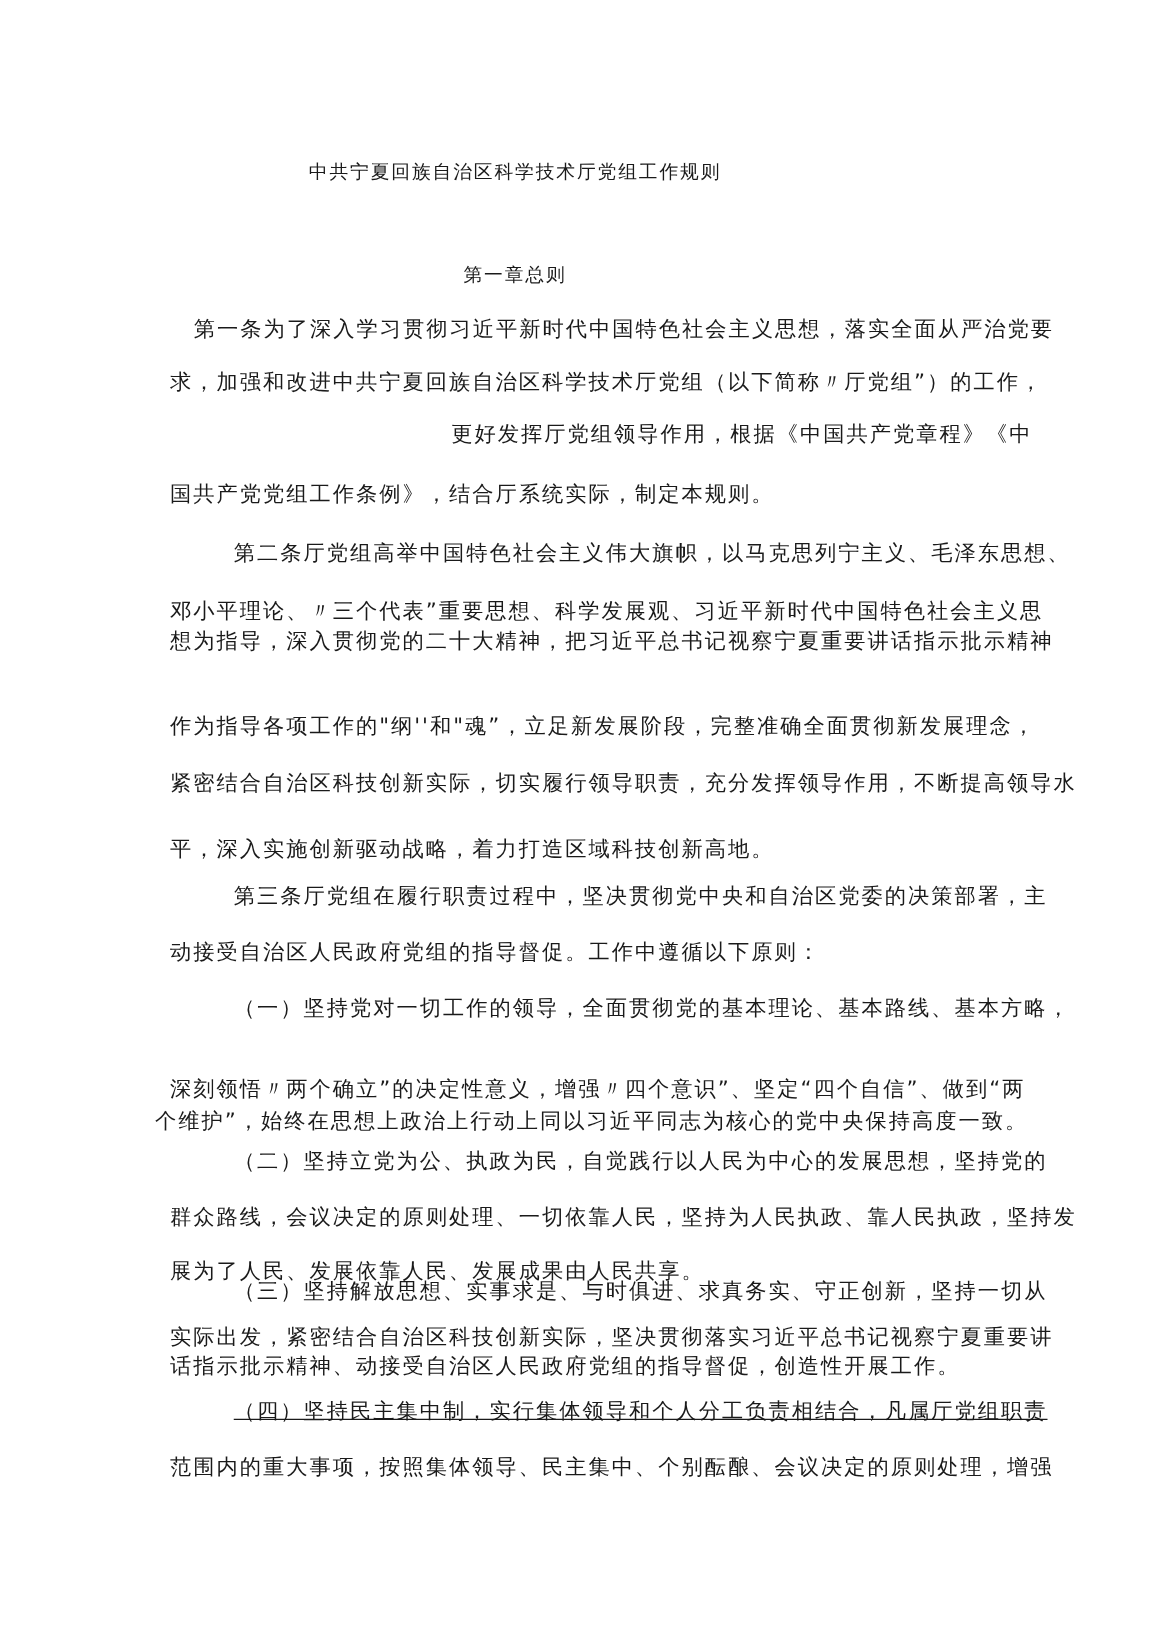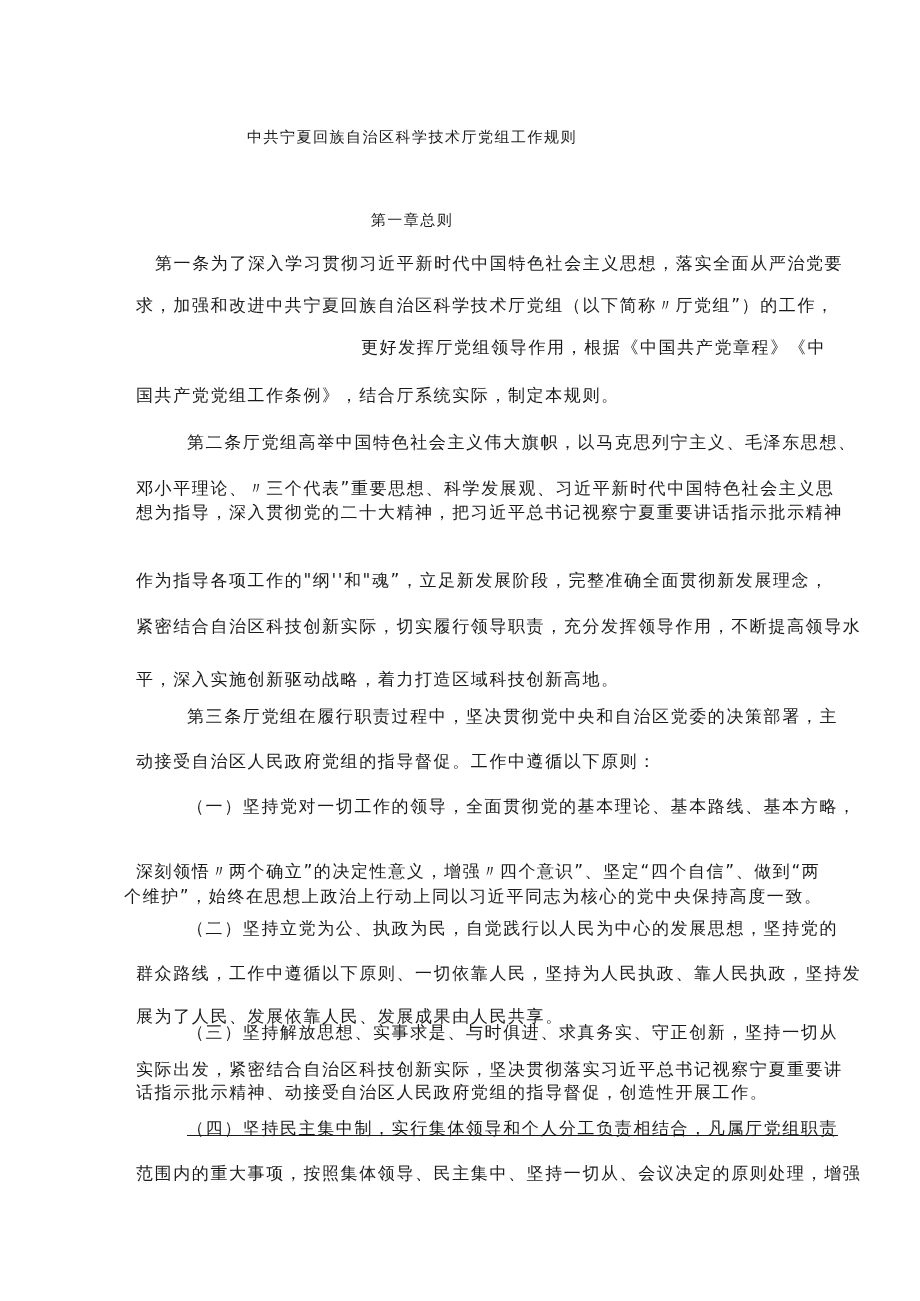--- a/index.html
+++ b/index.html
@@ -24,21 +24,21 @@
       <div class="line" style="left: 136px; top: 501px;">想为指导，深入贯彻党的二十大精神，把习近平总书记视察宁夏重要讲话指示批示精神</div>
       <div class="line" style="left: 136px; top: 569px;">作为指导各项工作的"纲''和"魂”，立足新发展阶段，完整准确全面贯彻新发展理念，</div>
       <div class="line" style="left: 136px; top: 615px;">紧密结合自治区科技创新实际，切实履行领导职责，充分发挥领导作用，不断提高领导水</div>
       <div class="line" style="left: 136px; top: 628px; margin-top: 40px;">平，深入实施创新驱动战略，着力打造区域科技创新高地。</div>
       <div class="line" style="left: 187px; top: 705px;">第三条厅党组在履行职责过程中，坚决贯彻党中央和自治区党委的决策部署，主</div>
       <div class="line" style="left: 136px; top: 750px;">动接受自治区人民政府党组的指导督促。工作中遵循以下原则：</div>
       <div class="line" style="left: 187px; top: 795px;">（一）坚持党对一切工作的领导，全面贯彻党的基本理论、基本路线、基本方略，</div>
       <div class="line" style="left: 136px; top: 840px; margin-top: 20px;">深刻领悟〃两个确立”的决定性意义，增强〃四个意识”、坚定“四个自信”、做到“两</div>
       <div class="line" style="left: 124px; top: 885px;">个维护”，始终在思想上政治上行动上同以习近平同志为核心的党中央保持高度一致。</div>
       <div class="line" style="left: 187px; top: 917px;">（二）坚持立党为公、执政为民，自觉践行以人民为中心的发展思想，坚持党的</div>
-      <div class="line" style="left: 136px; top: 962px;">群众路线，工作中遵循以下原则、一切依靠人民，坚持为人民执政、靠人民执政，坚持发</div>
+      <div class="line" style="left: 136px; top: 962px;">群众路线，会议决定的原则处理、一切依靠人民，坚持为人民执政、靠人民执政，坚持发</div>
       <div class="line" style="left: 136px; top: 1005px;">展为了人民、发展依靠人民、发展成果由人民共享。</div>
       <div class="line" style="left: 187px; top: 1021px;">（三）坚持解放思想、实事求是、与时俱进、求真务实、守正创新，坚持一切从</div>
       <div class="line" style="left: 136px; top: 1058px;">实际出发，紧密结合自治区科技创新实际，坚决贯彻落实习近平总书记视察宁夏重要讲</div>
       <div class="line" style="left: 136px; top: 1081px;">话指示批示精神、动接受自治区人民政府党组的指导督促，创造性开展工作。</div>
       <div class="line" style="left: 187px; top: 1117px; text-decoration: underline;">（四）坚持民主集中制，实行集体领导和个人分工负责相结合，凡属厅党组职责</div>
-      <div class="line" style="left: 136px; top: 1162px;">范围内的重大事项，按照集体领导、民主集中、坚持一切从、会议决定的原则处理，增强</div>
+      <div class="line" style="left: 136px; top: 1162px;">范围内的重大事项，按照集体领导、民主集中、个别酝酿、会议决定的原则处理，增强</div>
     </div>
 </div>
 
 </body></html>

